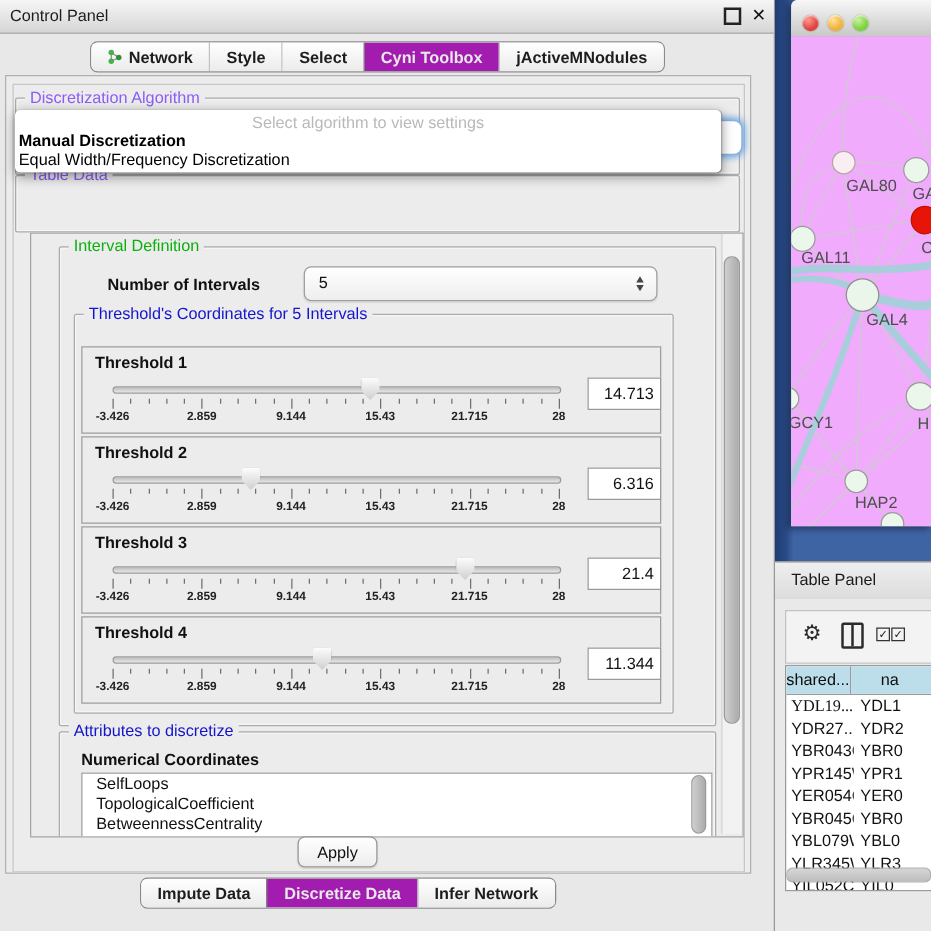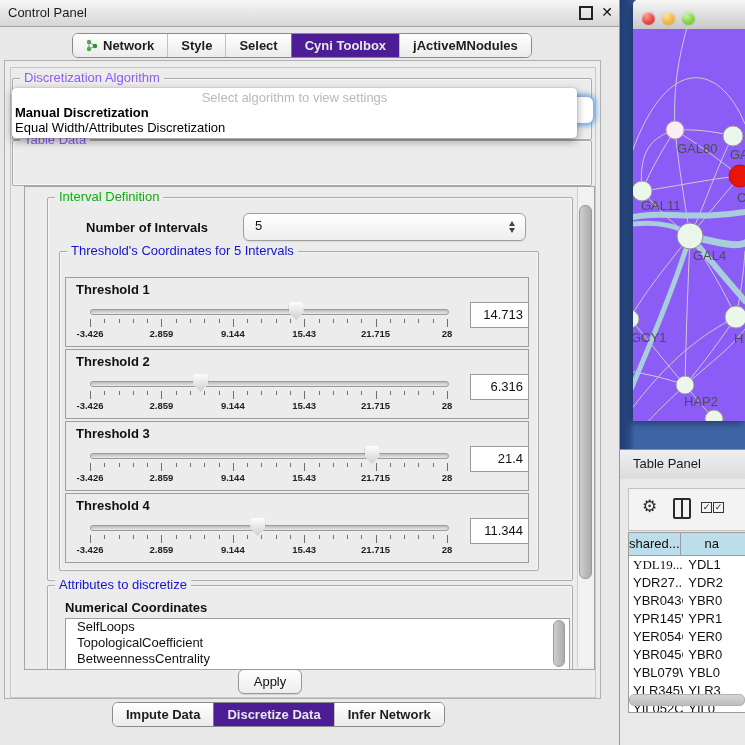--- a/index.html
+++ b/index.html
@@ -11,21 +11,21 @@
   #titlebar{left:0;top:0;width:619px;height:26px;background:linear-gradient(#f6f6f6,#d6d6d6);border-bottom:1px solid #a3a3a3;}
   #titlebar .title{position:absolute;left:8px;top:5px;color:#1c1c1c;}
   .win-ctl{position:absolute;top:6px;cursor:default;}
   #float-icon{right:26px;width:10px;height:10px;border:2px solid #222;}
   #close-icon{right:6px;top:4px;font-weight:bold;font-size:14px;color:#111;}
   
   .tabstrip{display:flex;height:23px;border:1px solid #8a8a8a;border-radius:6px;overflow:hidden;background:#fff;}
   .tab{display:flex;align-items:center;gap:5px;padding:0 13px;font-weight:bold;color:#1d1d1d;
        background:linear-gradient(#ffffff,#ebebeb);border-left:1px solid #c2c2c2;white-space:nowrap;cursor:pointer;}
   .tab:first-child{border-left:none;}
-  .tab.sel{background:#4c1d95;color:#e9e9e9;border-left-color:#7c7c7c;}
+  .tab.sel{background:#a21caf;color:#e9e9e9;border-left-color:#7c7c7c;}
   #top-tabs{left:72px;top:33px;}
   #bottom-tabs{left:112px;top:702px;}
   
   #content-panel{left:4px;top:60px;width:595px;height:637px;border:1px solid #b0b0b0;background:#ececec;}
   #inner-panel{left:10px;top:67px;width:584px;height:629px;border:1px solid #c6c6c6;background:#ececec;}
   .group{border:1px solid #ababab;border-radius:2px;box-shadow:inset 0 0 0 1px rgba(255,255,255,.55);}
   .group-label{position:absolute;background:#ececec;padding:0 4px;line-height:14px;white-space:nowrap;}
   .lbl-green{color:#0cb00c;}
   .lbl-blue{color:#1414cc;}
   .lbl-gray{color:#8b5cf6;}
@@ -67,21 +67,21 @@
   #attr-list{position:absolute;left:40px;top:431px;width:503px;height:50px;background:#fff;border:1px solid #9d9d9d;overflow:hidden;}
   .attr-item{padding-left:11px;line-height:16px;cursor:pointer;white-space:nowrap;}
   
   #apply-btn{left:238px;top:669px;width:62px;height:23px;border:1px solid #979797;border-radius:6px;
              background:linear-gradient(#ffffff,#ededed);text-align:center;line-height:23px;cursor:pointer;box-shadow:0 1px 1px rgba(0,0,0,.1);}
   
   #desktop{left:620px;top:0;width:125px;height:449px;background:linear-gradient(90deg,#1e3d74 0px,#2a4a85 9px,#3f64a4 15px);}
   #net-window{left:633px;top:0;width:112px;height:421px;border-radius:5px 0 0 0;overflow:hidden;background:#fff;box-shadow:-2px 2px 6px rgba(0,0,20,.45);}
   #net-titlebar{position:absolute;left:0;top:0;width:100%;height:29px;background:linear-gradient(#f7f7f7,#c8c8c8);border-bottom:1px solid #9b9b9b;}
   .light{position:absolute;top:12px;width:13px;height:13px;border-radius:50%;box-shadow:inset 0 1px 1px rgba(255,255,255,.7),0 0 1px rgba(0,0,0,.5);cursor:pointer;}
-  #net-canvas{position:absolute;left:0;top:29px;width:112px;height:392px;background:#8b5cf6;}
+  #net-canvas{position:absolute;left:0;top:29px;width:112px;height:392px;background:#f0abfc;}
   
   #tp-header{left:620px;top:449px;width:125px;height:29px;background:linear-gradient(#efefef,#dcdcdc);border-top:1px solid #8f8f8f;border-bottom:1px solid #b9b9b9;}
   #tp-header .t{position:absolute;left:13px;top:6px;color:#1a1a1a;}
   #tp-body{left:620px;top:479px;width:125px;height:266px;background:#e9e9e9;}
   #tp-toolbar{left:628px;top:488px;width:117px;height:41px;background:#f3f3f3;border:1px solid #c2c2c2;}
   #gear-icon{position:absolute;left:13px;top:8px;font-size:17px;line-height:20px;color:#2b2b2b;cursor:pointer;}
   #col-icon{position:absolute;left:44px;top:9px;width:14px;height:17px;border:2px solid #2b2b2b;border-radius:2px;cursor:pointer;}
   #col-icon:before{content:"";position:absolute;left:50%;top:0;width:2px;height:100%;background:#2b2b2b;transform:translateX(-50%);}
   .chk{position:absolute;top:13px;width:9px;height:9px;border:1.5px solid #333;font-size:9px;line-height:9px;text-align:center;color:#222;cursor:pointer;}
   #tbl{left:628px;top:532px;width:117px;height:179px;background:#fff;border:1px solid #9b9b9b;overflow:hidden;}
@@ -133,21 +133,21 @@
     <div id="content-panel" class="abs"></div>
     <div id="inner-panel" class="abs"></div>
 
     <div class="abs group" style="left:12px;top:78px;width:578px;height:60px;"></div>
     <div class="group-label lbl-gray" style="left:20px;top:71px;">Discretization Algorithm</div>
     <div id="algo-combo-frag" class="abs"></div>
 
     <div id="algo-popup" class="abs">
       <div class="hint">Select algorithm to view settings</div>
       <div class="item b">Manual Discretization</div>
-      <div class="item">Equal Width/Attributes Discretization</div>
+      <div class="item">Equal Width/Frequency Discretization</div>
     </div>
 
     <div class="abs group" style="left:12px;top:140px;width:578px;height:44px;"></div>
     <div class="group-label lbl-gray" style="left:20px;top:133px;">Table Data</div>
 
     <div id="scrollpane" class="abs">
 
       <div class="abs group" style="left:22px;top:10px;width:524px;height:382px;"></div>
       <div class="group-label lbl-green" style="left:30px;top:3px;">Interval Definition</div>
 

